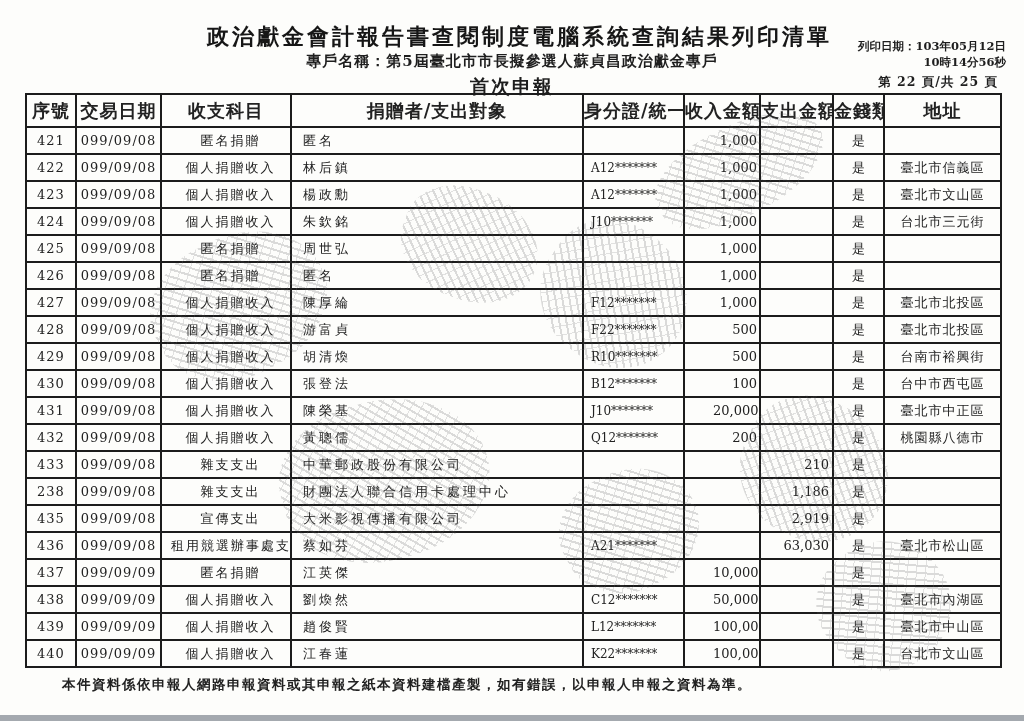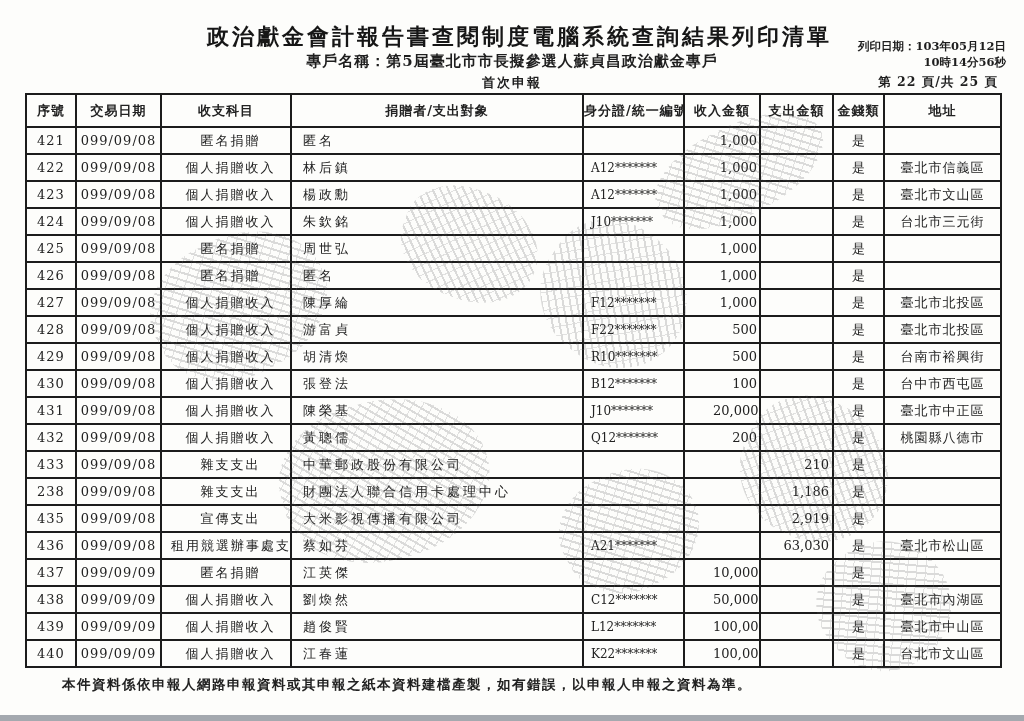--- a/index.html
+++ b/index.html
@@ -31,21 +31,21 @@
     top: 52px; left: 0; width: 1024px;
     text-align: center;
     font-size: 15px;
     font-weight: bold;
     letter-spacing: 1px;
   }
   .report-type {
     position: absolute;
     top: 74px; left: 0; width: 1024px;
     text-align: center;
-    font-size: 13px;
+    font-size: 19px;
     font-weight: bold;
     letter-spacing: 2px;
   }
   .print-block {
     position: absolute;
     top: 38px; right: 18px;
     text-align: right;
     font-size: 11.5px;
     font-weight: bold;
     line-height: 16px;
@@ -69,21 +69,21 @@
   table.report th, table.report td {
     border: 2px solid #1c1c1c;
     overflow: hidden;
     white-space: nowrap;
     color: #222;
   }
   table.report th {
     height: 33px;
     font-weight: bold;
     text-align: center;
-    font-size: 13px;
+    font-size: 18px;
     letter-spacing: 1px;
   }
   table.report td { height: 27px; }
   td.c-0 { text-align: center; letter-spacing: 1px; }
   td.c-1 { text-align: center; letter-spacing: 1px; }
   td.c-2 { text-align: center; padding-left: 9px; letter-spacing: 2px; }
   td.c-3 { text-align: left; padding-left: 11px; letter-spacing: 3px; }
   td.c-4 { text-align: left; padding-left: 7px; font-size: 12px; }
   td.c-5 { text-align: right; padding-right: 2px; padding-left: 28px; }
   td.c-6 { text-align: right; padding-right: 3px; }

